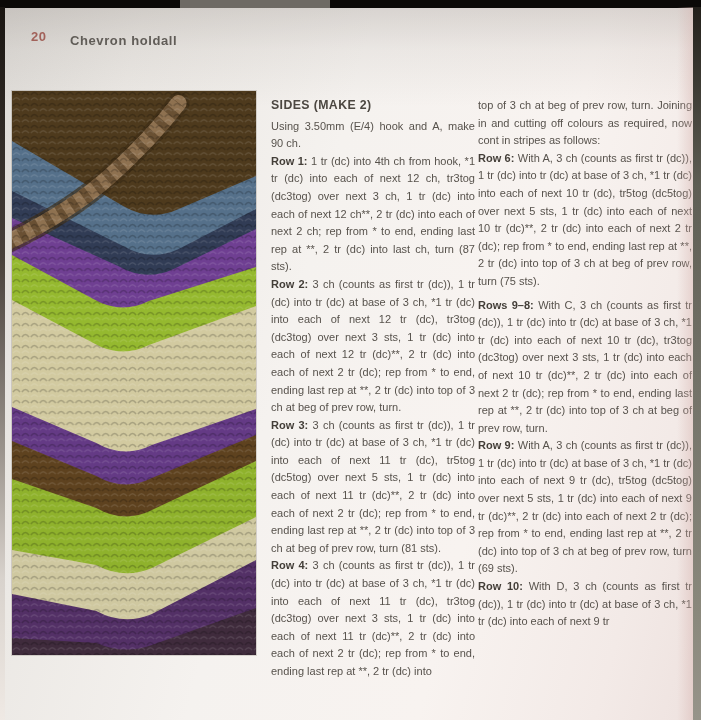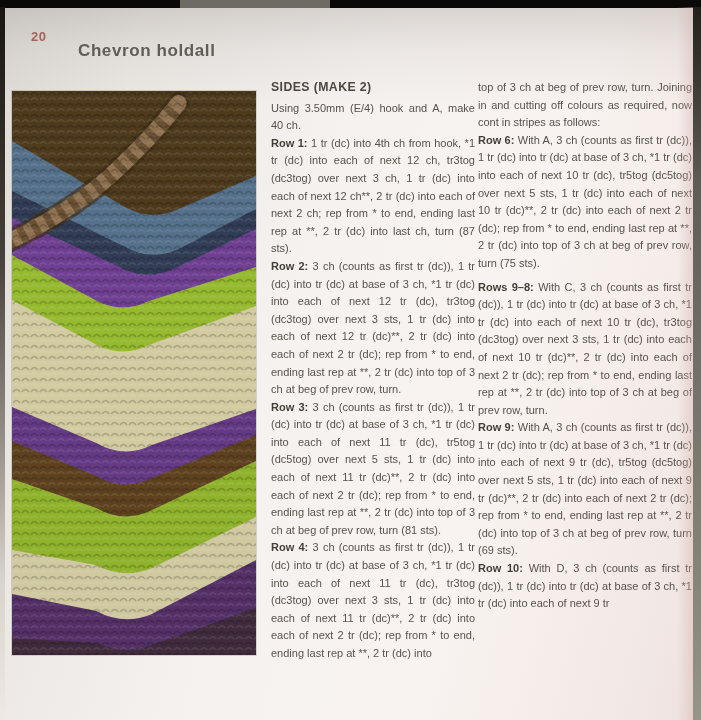--- a/index.html
+++ b/index.html
@@ -27,29 +27,29 @@
   .pink-glow{
     position:absolute;right:8px;top:7px;width:16px;height:713px;
     background:linear-gradient(90deg,rgba(224,190,185,0) 0%,rgba(214,180,176,0.45) 100%);
   }
   .header{position:absolute;left:0;top:22px;width:460px;height:22px;}
   .page-number{
     position:absolute;left:27px;top:0;
     font-size:13px;font-weight:bold;color:#a2625a;letter-spacing:0.5px;text-align:right;
   }
   .page-title{
-    position:absolute;left:66px;top:12px;
-    font-size:17px;font-weight:bold;color:#605c57;letter-spacing:0.6px;margin-left:8px;
+    position:absolute;left:66px;top:4px;
+    font-size:13px;font-weight:bold;color:#605c57;letter-spacing:0.6px;
   }
   .photo{
     position:absolute;left:8px;top:84px;width:244px;height:564px;
     box-shadow:0 0 0 1px rgba(120,110,100,0.25);
   }
   .col{
-    position:absolute;top:72px;
+    position:absolute;top:90px;
     font-size:11px;line-height:17.6px;
     color:#57524c;text-align:justify;
   }
   .col1{left:267px;width:204px;}
   .col2{left:474px;width:214px;}
   .col h2{
     margin:0 0 3px 0;font-size:12.3px;font-weight:bold;color:#4c4741;letter-spacing:0.4px;
   }
   .col p{margin:0;}
   .col p.gap-before{margin-top:6px;}
@@ -89,21 +89,21 @@
 
     <path d="M-6 152 Q60 120 100 84 Q140 48 168 12" fill="none" stroke-width="22" stroke-linecap="round" opacity="0.65" stroke="#3e2d16"></path>
     <path d="M-6 152 Q60 120 100 84 Q140 48 168 12" fill="none" stroke-width="16" stroke-linecap="round" stroke="#8e7150"></path>
     <path d="M-6 152 Q60 120 100 84 Q140 48 168 12" fill="none" stroke="rgba(60,40,16,0.45)" stroke-width="16" stroke-dasharray="7 8" stroke-linecap="butt"></path>
 
     <rect width="246" height="564" fill="url(#stitch)"></rect>
   </svg>
 
   <div class="col col1">
     <h2>SIDES (MAKE 2)</h2>
-    <p>Using 3.50mm (E/4) hook and A, make 40 ch.</p>
+    <p>Using 3.50mm (E/4) hook and A, make 90 ch.</p>
     <p><strong>Row 1:</strong> <span>1 tr (dc) into 4th ch from hook, *1 tr (dc) into each of next 12 ch, tr3tog (dc3tog) over next 3 ch, 1 tr (dc) into each of next 12 ch**, 2 tr (dc) into each of next 2 ch; rep from * to end, ending last rep at **, 2 tr (dc) into last ch, turn (87 sts).</span></p>
     <p><strong>Row 2:</strong> <span>3 ch (counts as first tr (dc)), 1 tr (dc) into tr (dc) at base of 3 ch, *1 tr (dc) into each of next 12 tr (dc), tr3tog (dc3tog) over next 3 sts, 1 tr (dc) into each of next 12 tr (dc)**, 2 tr (dc) into each of next 2 tr (dc); rep from * to end, ending last rep at **, 2 tr (dc) into top of 3 ch at beg of prev row, turn.</span></p>
     <p><strong>Row 3:</strong> <span>3 ch (counts as first tr (dc)), 1 tr (dc) into tr (dc) at base of 3 ch, *1 tr (dc) into each of next 11 tr (dc), tr5tog (dc5tog) over next 5 sts, 1 tr (dc) into each of next 11 tr (dc)**, 2 tr (dc) into each of next 2 tr (dc); rep from * to end, ending last rep at **, 2 tr (dc) into top of 3 ch at beg of prev row, turn (81 sts).</span></p>
     <p><strong>Row 4:</strong> <span>3 ch (counts as first tr (dc)), 1 tr (dc) into tr (dc) at base of 3 ch, *1 tr (dc) into each of next 11 tr (dc), tr3tog (dc3tog) over next 3 sts, 1 tr (dc) into each of next 11 tr (dc)**, 2 tr (dc) into each of next 2 tr (dc); rep from * to end, ending last rep at **, 2 tr (dc) into</span></p>
   </div>
 
   <div class="col col2">
     <p>top of 3 ch at beg of prev row, turn. Joining in and cutting off colours as required, now cont in stripes as follows:</p>
     <p><strong>Row 6:</strong> <span>With A, 3 ch (counts as first tr (dc)), 1 tr (dc) into tr (dc) at base of 3 ch, *1 tr (dc) into each of next 10 tr (dc), tr5tog (dc5tog) over next 5 sts, 1 tr (dc) into each of next 10 tr (dc)**, 2 tr (dc) into each of next 2 tr (dc); rep from * to end, ending last rep at **, 2 tr (dc) into top of 3 ch at beg of prev row, turn (75 sts).</span></p>
     <p class="gap-before"><strong>Rows 9–8:</strong> <span>With C, 3 ch (counts as first tr (dc)), 1 tr (dc) into tr (dc) at base of 3 ch, *1 tr (dc) into each of next 10 tr (dc), tr3tog (dc3tog) over next 3 sts, 1 tr (dc) into each of next 10 tr (dc)**, 2 tr (dc) into each of next 2 tr (dc); rep from * to end, ending last rep at **, 2 tr (dc) into top of 3 ch at beg of prev row, turn.</span></p>

